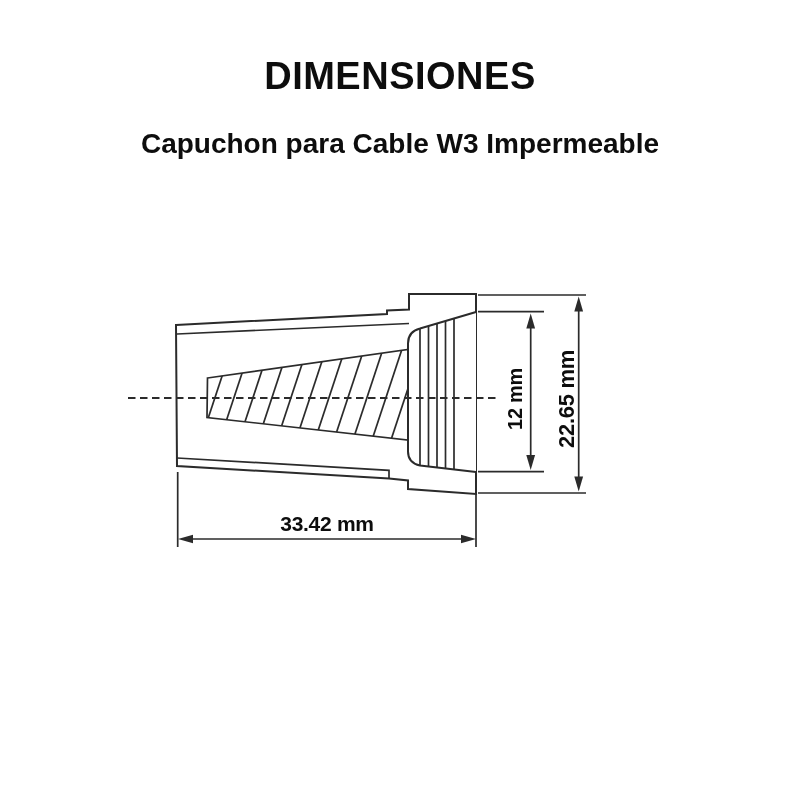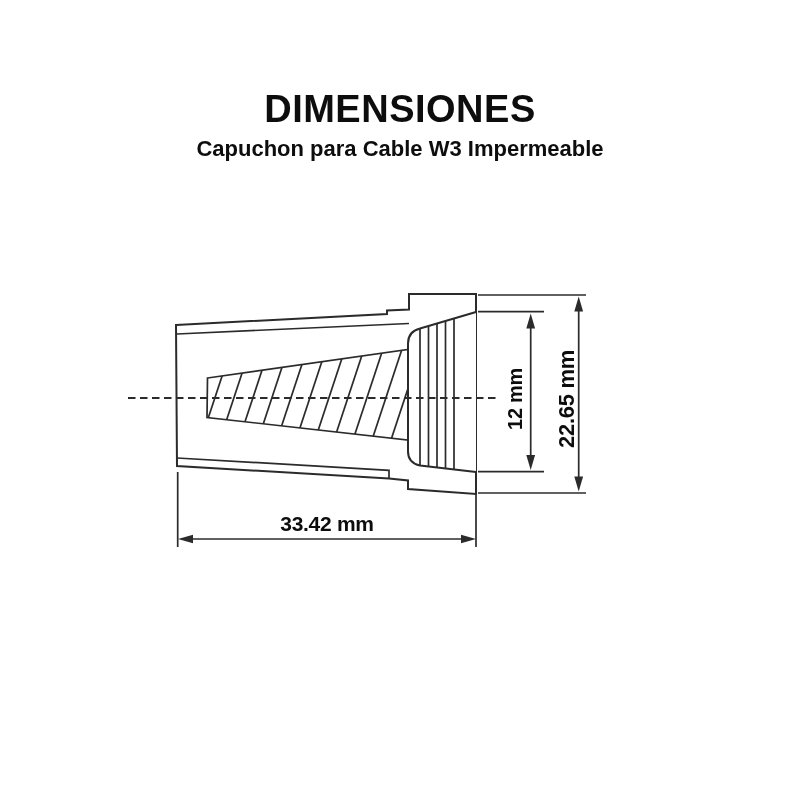--- a/index.html
+++ b/index.html
@@ -5,22 +5,22 @@
   :root{
     --line:#2b2b2b;
     --text:#0d0d0d;
     --bg:#ffffff;
   }
   *{box-sizing:border-box;margin:0;padding:0;}
   html,body{width:800px;height:800px;background:var(--bg);overflow:hidden;}
   body{font-family:"Liberation Sans","DejaVu Sans",sans-serif;color:var(--text);position:relative;}
   .page{position:absolute;inset:0;background:var(--bg);}
   header{position:absolute;top:0;left:0;width:800px;text-align:center;padding-top:54px;}
-  h1{font-size:38px;font-weight:700;line-height:1.2;letter-spacing:.5px;color:var(--text);margin-top:33px;}
-  .subtitle{font-size:22px;font-weight:700;line-height:32px;color:var(--text);}
+  h1{font-size:38px;font-weight:700;line-height:1.2;letter-spacing:.5px;color:var(--text);}
+  .subtitle{margin-top:28px;font-size:28px;font-weight:700;line-height:32px;color:var(--text);}
   svg.drawing{position:absolute;left:0;top:0;width:800px;height:800px;}
   .ln{stroke:var(--line);fill:none;stroke-width:2;stroke-linejoin:miter;stroke-linecap:butt;}
   .ln-thin{stroke:var(--line);fill:none;stroke-width:1.7;}
   .ln-fill{stroke:var(--line);fill:#ffffff;stroke-width:2;stroke-linejoin:miter;}
   .hatch{stroke:var(--line);stroke-width:1.7;}
   .center{stroke:var(--line);stroke-width:2;stroke-dasharray:7.5 4.5;}
   .dim{stroke:var(--line);stroke-width:1.7;fill:none;}
   .head{fill:var(--line);stroke:none;}
   text.dimlbl{fill:var(--text);font-family:"Liberation Sans","DejaVu Sans",sans-serif;font-weight:700;letter-spacing:-.3px;}
 </style>

